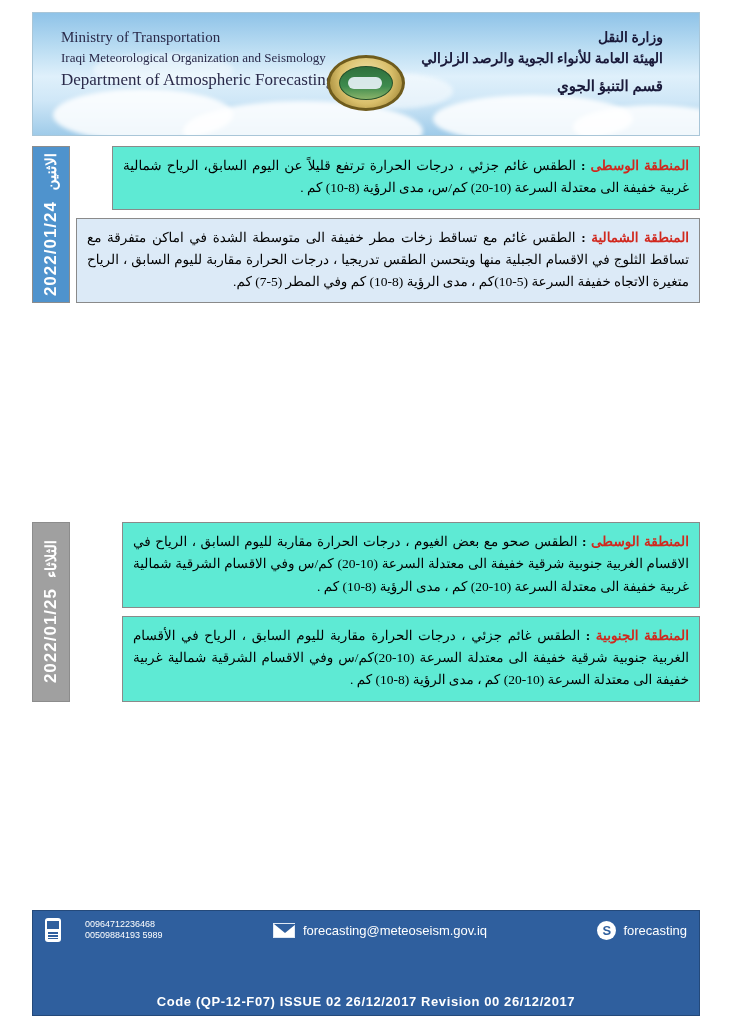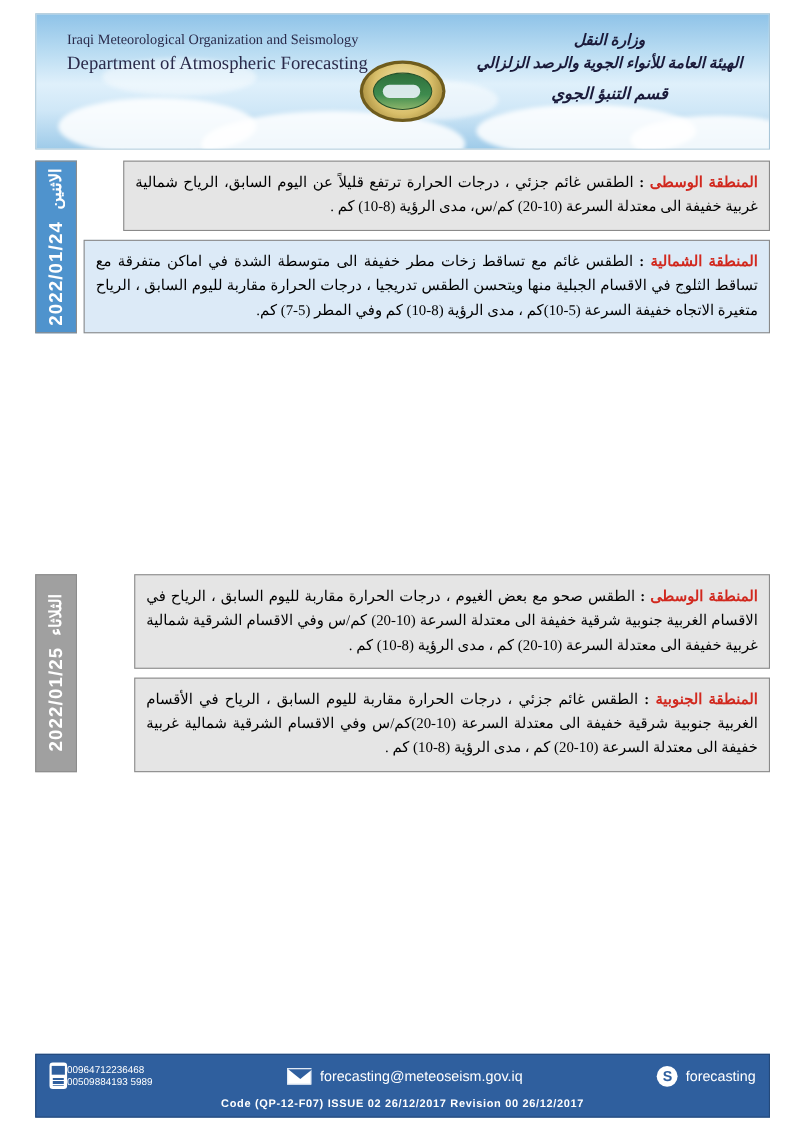--- a/index.html
+++ b/index.html
@@ -44,26 +44,25 @@
     direction: ltr;
     color: #2a2a4a;
     font-family: "Liberation Serif", serif;
   }
   .banner-left div { line-height: 1.45; white-space: nowrap; }
   .bl1 { font-size: 15px; }
   .bl2 { font-size: 13px; }
   .bl3 { font-size: 17px; }
   .banner-right {
     position: absolute;
-    right: 24px; top: 14px;
-    text-align: center;
+    right: 36px; top: 14px;
+    text-align: right;
     direction: rtl;
     color: #1a1a3a;
     font-weight: bold;
-    font-style: italic;
   }
   .banner-right div { line-height: 1.5; white-space: nowrap; }
   .br1 { font-size: 14px; }
   .br2 { font-size: 14px; }
   .br3 { font-size: 15px; margin-top: 6px; }
   .logo {
     position: absolute;
     left: 50%; top: 42px;
     transform: translateX(-50%);
     width: 78px; height: 56px;
@@ -129,21 +128,21 @@
   .vday  { font-size: 15px; }
   .region-box {
     border: 1px solid #8a8a8a;
     padding: 8px 10px 9px 10px;
     font-size: 13.5px;
     line-height: 1.65;
     color: #000000;
     text-align: justify;
     direction: rtl;
   }
-  .box-gray { background: #e5e5e5; margin-left: 36px; }
+  .box-gray { background: #5eead4; margin-left: 36px; }
   .box-blue { background: #dceaf7; }
   .region-name {
     color: #d1281e;
     font-weight: bold;
   }
   .region-colon { color: #000; font-weight: bold; }
   
   .footer {
     position: absolute;
     left: 32px; bottom: 8px;
@@ -152,21 +151,21 @@
     color: #ffffff;
     border: 1px solid #24497a;
   }
   .footer-top {
     display: flex;
     align-items: center;
     justify-content: space-between;
     padding: 7px 12px 6px 12px;
     direction: ltr;
   }
-  .f-left { display: flex; align-items: center; gap: 0; }
+  .f-left { display: flex; align-items: center; gap: 24px; }
   .phone-icon {
     width: 16px; height: 24px;
     background: #ffffff;
     border-radius: 3px;
     position: relative;
   }
   .phone-icon::before {
     content: "";
     position: absolute; left: 2px; top: 3px;
     width: 12px; height: 8px;
@@ -200,42 +199,44 @@
     border-radius: 50%;
     background: #ffffff;
     color: #2f5f9e;
     font-size: 13px;
     font-weight: bold;
     display: flex; align-items: center; justify-content: center;
     font-family: "Liberation Sans", sans-serif;
   }
   .footer-bottom {
     text-align: center;
-    font-size: 10px;
+    font-size: 13px;
     letter-spacing: .6px;
     padding: 2px 0 6px 0;
     direction: ltr;
     font-family: "Liberation Sans", sans-serif;
     font-weight: bold;
+    margin-top: 44px;
   }
 </style>
 </head>
 <body>
 
 <div class="page">
 
   <div class="banner">
     <div class="cloud c6"></div>
     <div class="cloud c5"></div>
     <div class="cloud c1"></div>
     <div class="cloud c2"></div>
     <div class="cloud c3"></div>
     <div class="cloud c4"></div>
 
     <div class="banner-left">
+      <div class="bl1">Ministry of Transportation</div>
       <div class="bl2">Iraqi Meteorological Organization and Seismology</div>
       <div class="bl3">Department of Atmospheric Forecasting</div>
     </div>
 
     <div class="logo">
       <div class="logo-inner"></div>
     </div>
 
     <div class="banner-right">
       <div class="br1">وزارة النقل</div>

